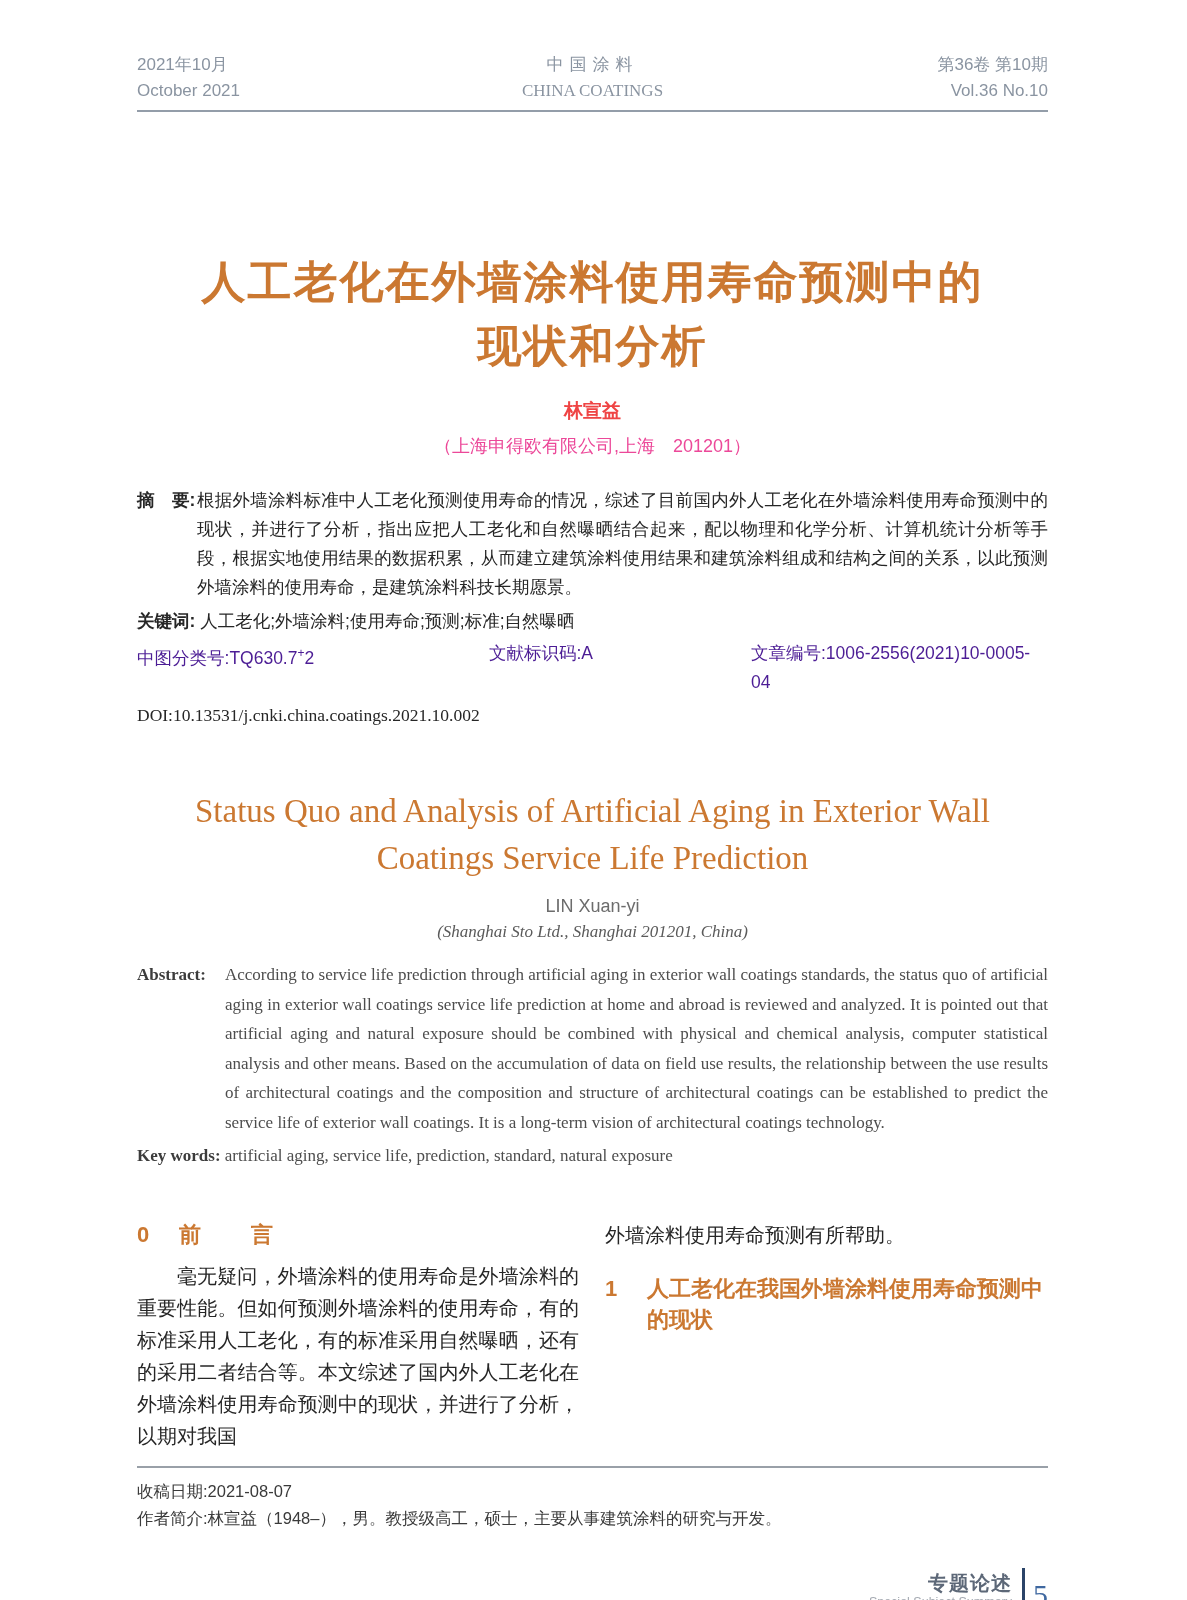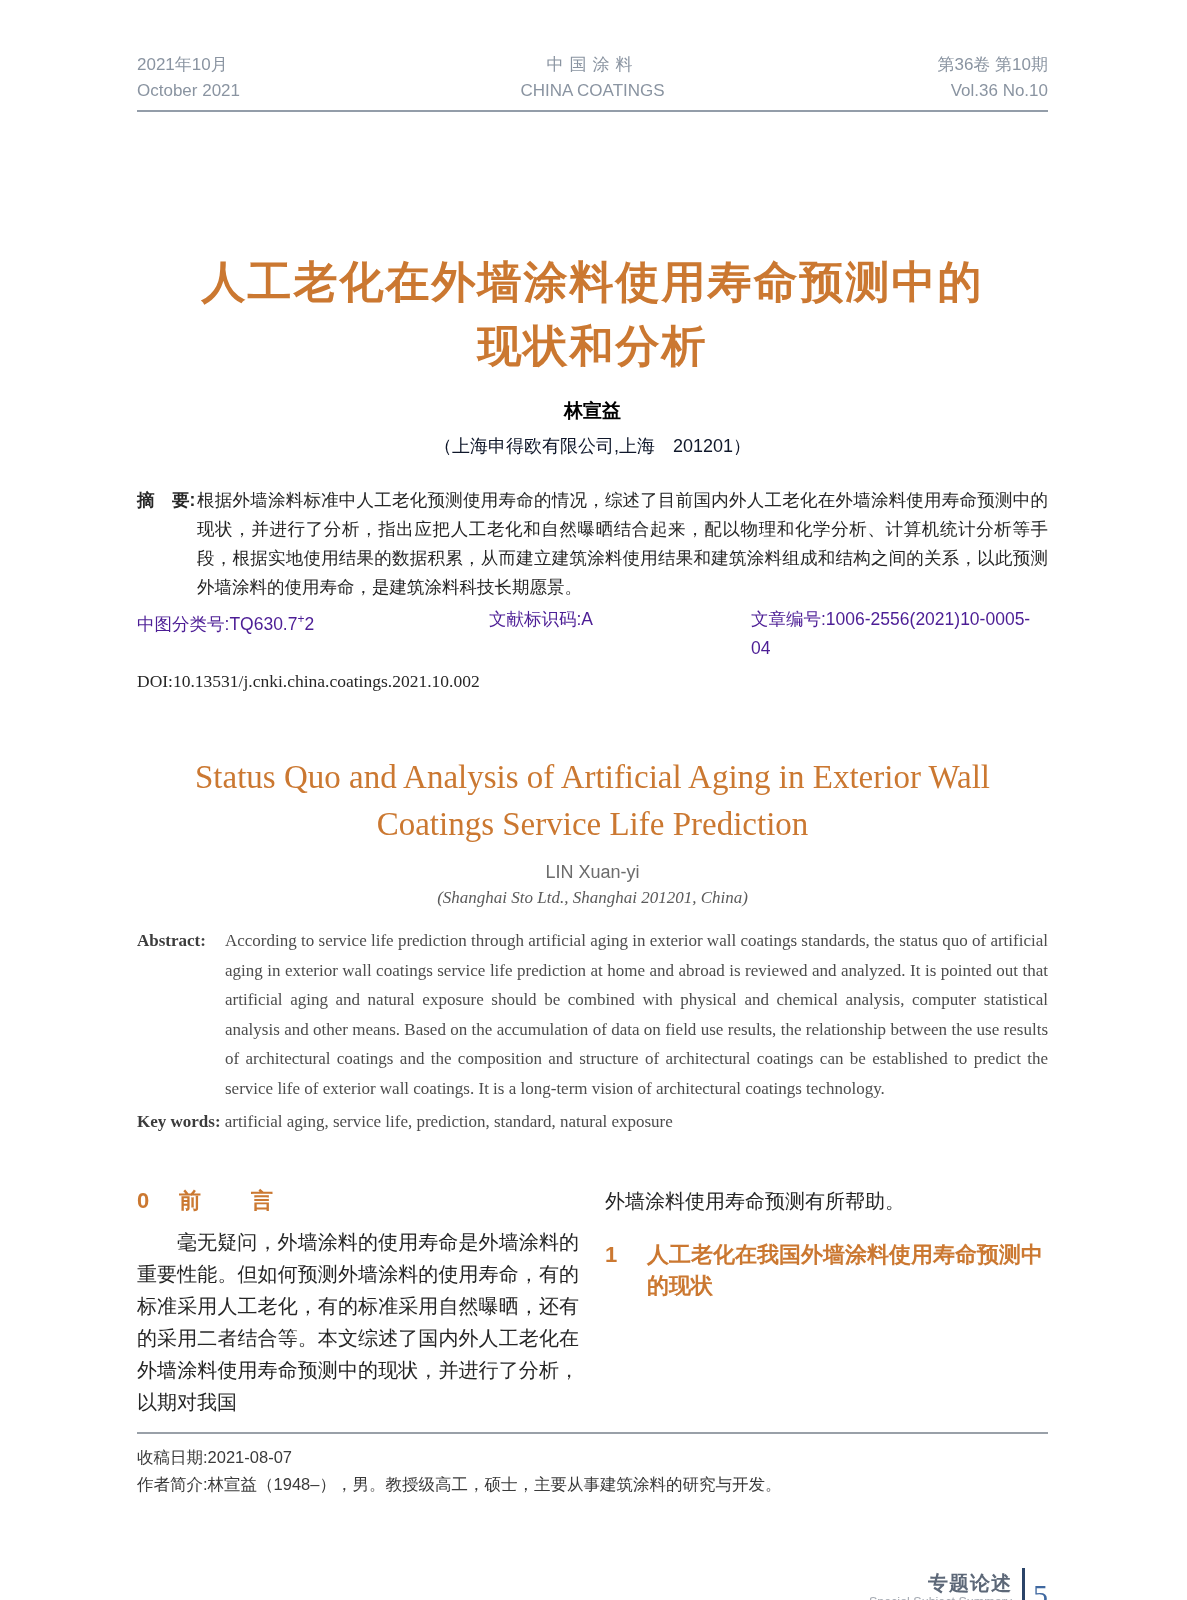--- a/index.html
+++ b/index.html
@@ -21,45 +21,45 @@
     display: flex;
     justify-content: space-between;
     align-items: flex-end;
     color: #8A94A1;
     font-size: 17px;
     line-height: 26px;
     border-bottom: 2px solid #939DA9;
     padding-bottom: 6px;
   }
   .page-header .h-left  { text-align: left;  min-width: 180px; }
-  .page-header .h-center{ text-align: center; flex: 1; }
+  .page-header .h-center{ text-align: center; flex: 1; font-family: Liberation Serif, serif; }
   .page-header .h-right { text-align: right; min-width: 180px; }
   .h-center .zh { letter-spacing: 6px; }
 
   
   .title-zh {
     margin-top: 138px;
     text-align: center;
     color: #CB7831;
     font-size: 44px;
     font-weight: bold;
     line-height: 64px;
     letter-spacing: 2px;
   }
   .author-zh {
     margin-top: 20px;
     text-align: center;
-    color: #000000;
+    color: #ef4444;
     font-size: 19px;
     font-weight: bold;
   }
   .affil-zh {
     margin-top: 10px;
     text-align: center;
-    color: #0f172a;
+    color: #ec4899;
     font-size: 18px;
   }
 
   
   .abstract-zh {
     margin-top: 28px;
     display: flex;
     color: #262626;
     font-size: 17.5px;
     line-height: 29px;
@@ -232,20 +232,24 @@
     </h1>
 
     <div class="author-zh">林宣益</div>
     <div class="affil-zh">（上海申得欧有限公司,上海　201201）</div>
 
     <div class="abstract-zh">
       <span class="label">摘　要:</span>
       <div class="text">根据外墙涂料标准中人工老化预测使用寿命的情况，综述了目前国内外人工老化在外墙涂料使用寿命预测中的现状，并进行了分析，指出应把人工老化和自然曝晒结合起来，配以物理和化学分析、计算机统计分析等手段，根据实地使用结果的数据积累，从而建立建筑涂料使用结果和建筑涂料组成和结构之间的关系，以此预测外墙涂料的使用寿命，是建筑涂料科技长期愿景。</div>
     </div>
 
+    <div class="keywords-zh">
+      <span class="label">关键词:</span>
+      <span>人工老化;外墙涂料;使用寿命;预测;标准;自然曝晒</span>
+    </div>
 
     <div class="class-row">
       <span class="clc"><span>中图分类号:</span><span>TQ630.7</span><sup>+</sup><span>2</span></span>
       <span class="doccode">文献标识码:A</span>
       <span class="artno">文章编号:1006-2556(2021)10-0005-04</span>
     </div>
 
     <div class="doi">DOI:10.13531/j.cnki.china.coatings.2021.10.002</div>
 
     <h2 class="title-en">

